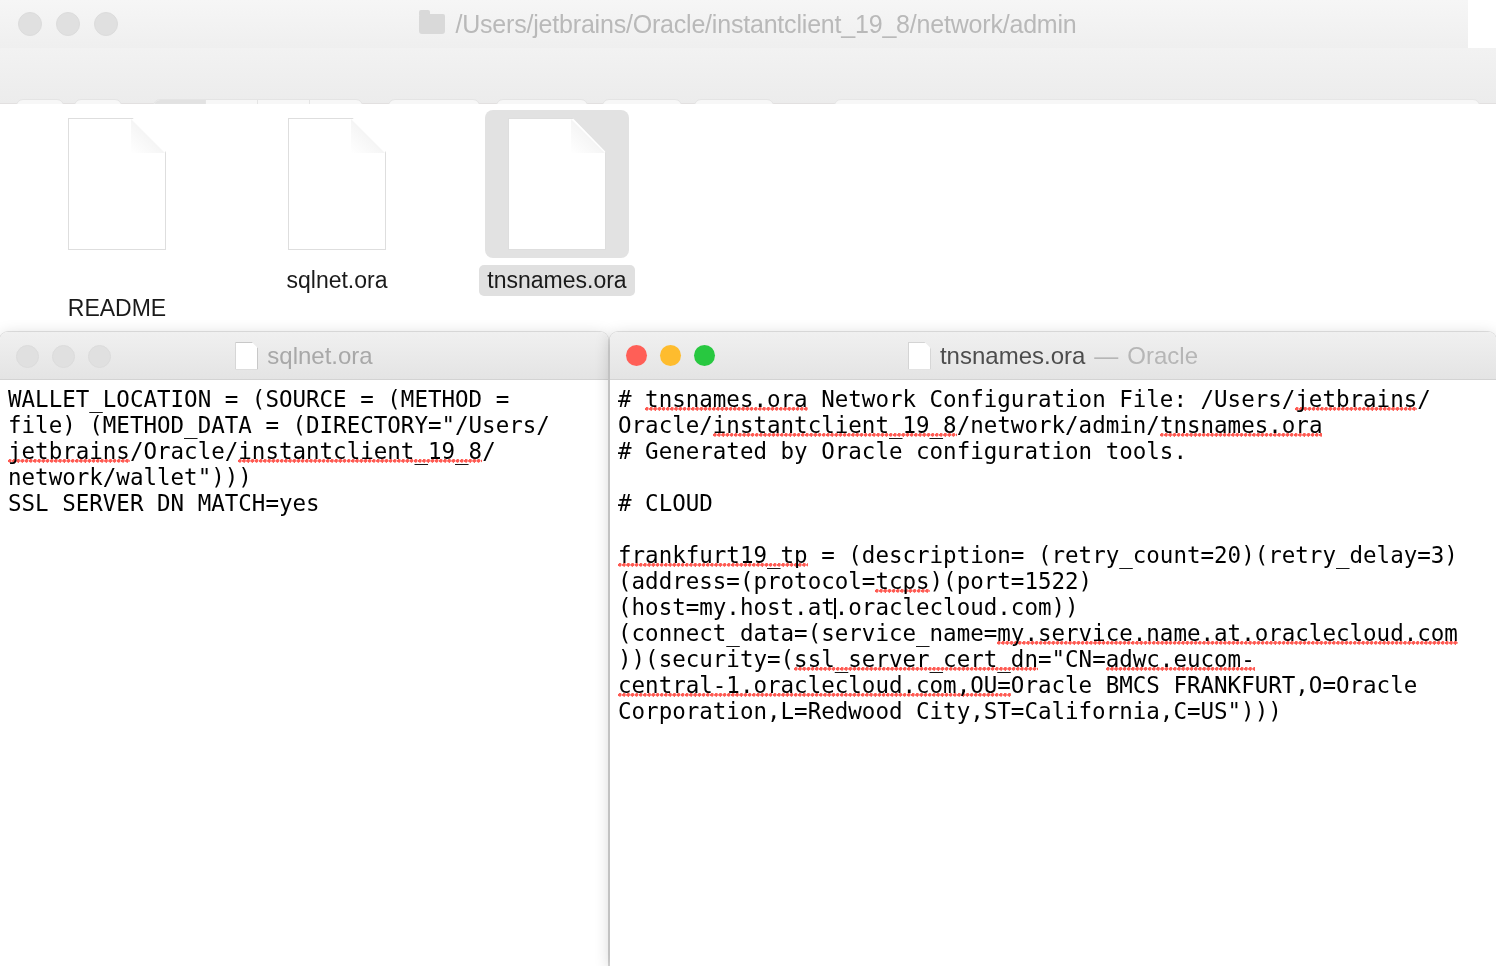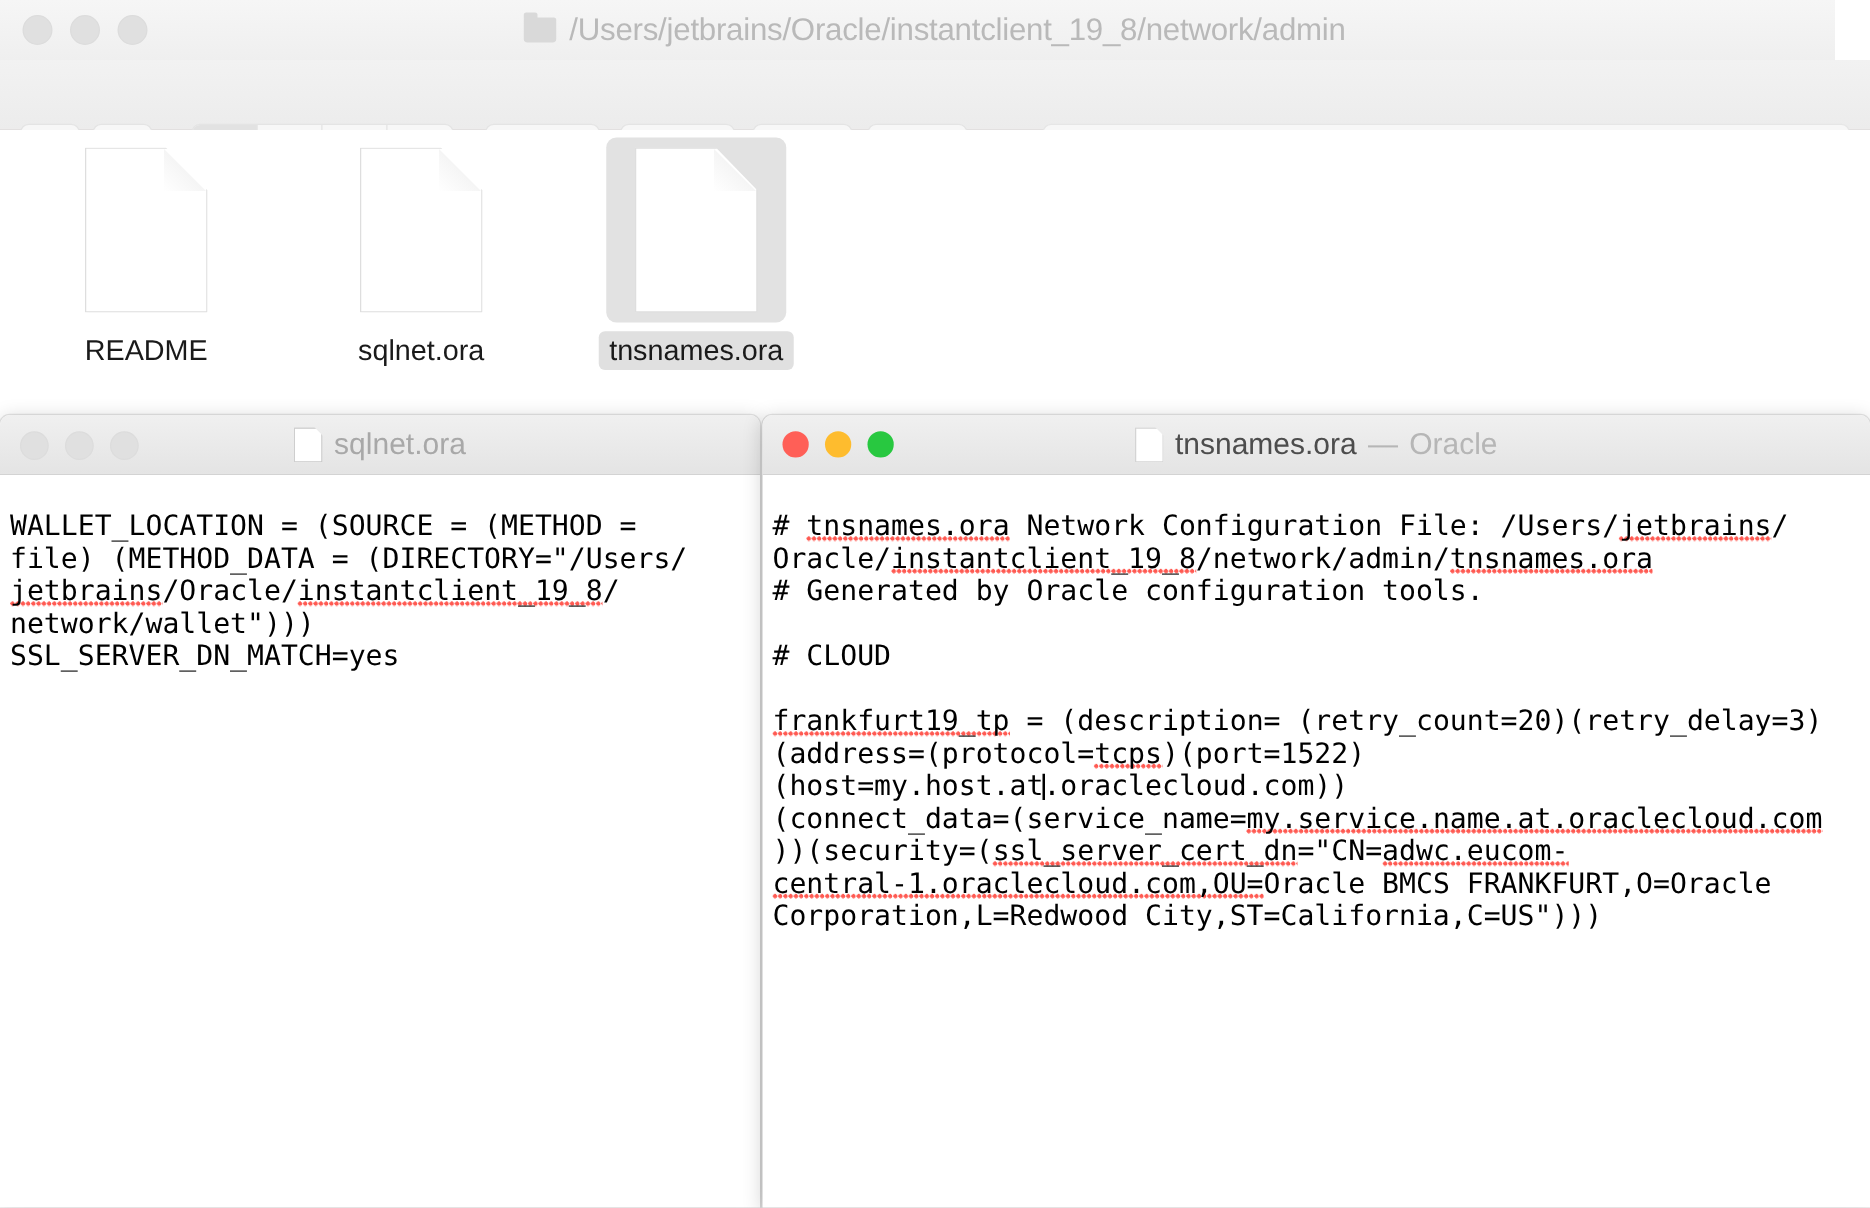--- a/index.html
+++ b/index.html
@@ -239,21 +239,20 @@
 
   .edit-body {
     font-family: "DejaVu Sans Mono", "Liberation Mono", monospace;
     font-size: 22.5px;
     line-height: 26px;
     color: #000000;
     padding: 6px 8px 0 8px;
     white-space: pre-wrap;
     word-break: break-all;
     overflow: hidden;
-    margin-top: 22px;
   }
   .edit-body .ln { display: block; position: relative; white-space: pre-wrap; }
 
   
   .sp {
     position: relative;
     background-image: radial-gradient(circle at 2px 2px, #ff5a52 1.7px, transparent 1.9px);
     background-size: 4.2px 4.2px;
     background-repeat: repeat-x;
     background-position: 0 calc(100% - 1px);
@@ -390,21 +389,21 @@
     <div class="search-field">
       <svg width="24" height="24" viewBox="0 0 24 24">
         <circle cx="10.5" cy="10.5" r="6.6" stroke="#b1b1b1" stroke-width="1.9" fill="none"></circle>
         <path d="M15.4 15.4 L21 21" stroke="#b1b1b1" stroke-width="1.9" stroke-linecap="round"></path>
       </svg>
       <span class="search-text">Search</span>
     </div>
   </div>
 
   <div class="file-area">
-    <div class="file-item" style="left:33px; top:6px;">
+    <div class="file-item" style="left:33px; top:6px;gap:28px;">
       <div class="file-icon-box">
         <span class="doc-icon"></span>
       </div>
       <span class="file-label">README</span>
     </div>
     <div class="file-item" style="left:253px; top:6px;">
       <div class="file-icon-box">
         <span class="doc-icon"></span>
       </div>
       <span class="file-label">sqlnet.ora</span>

